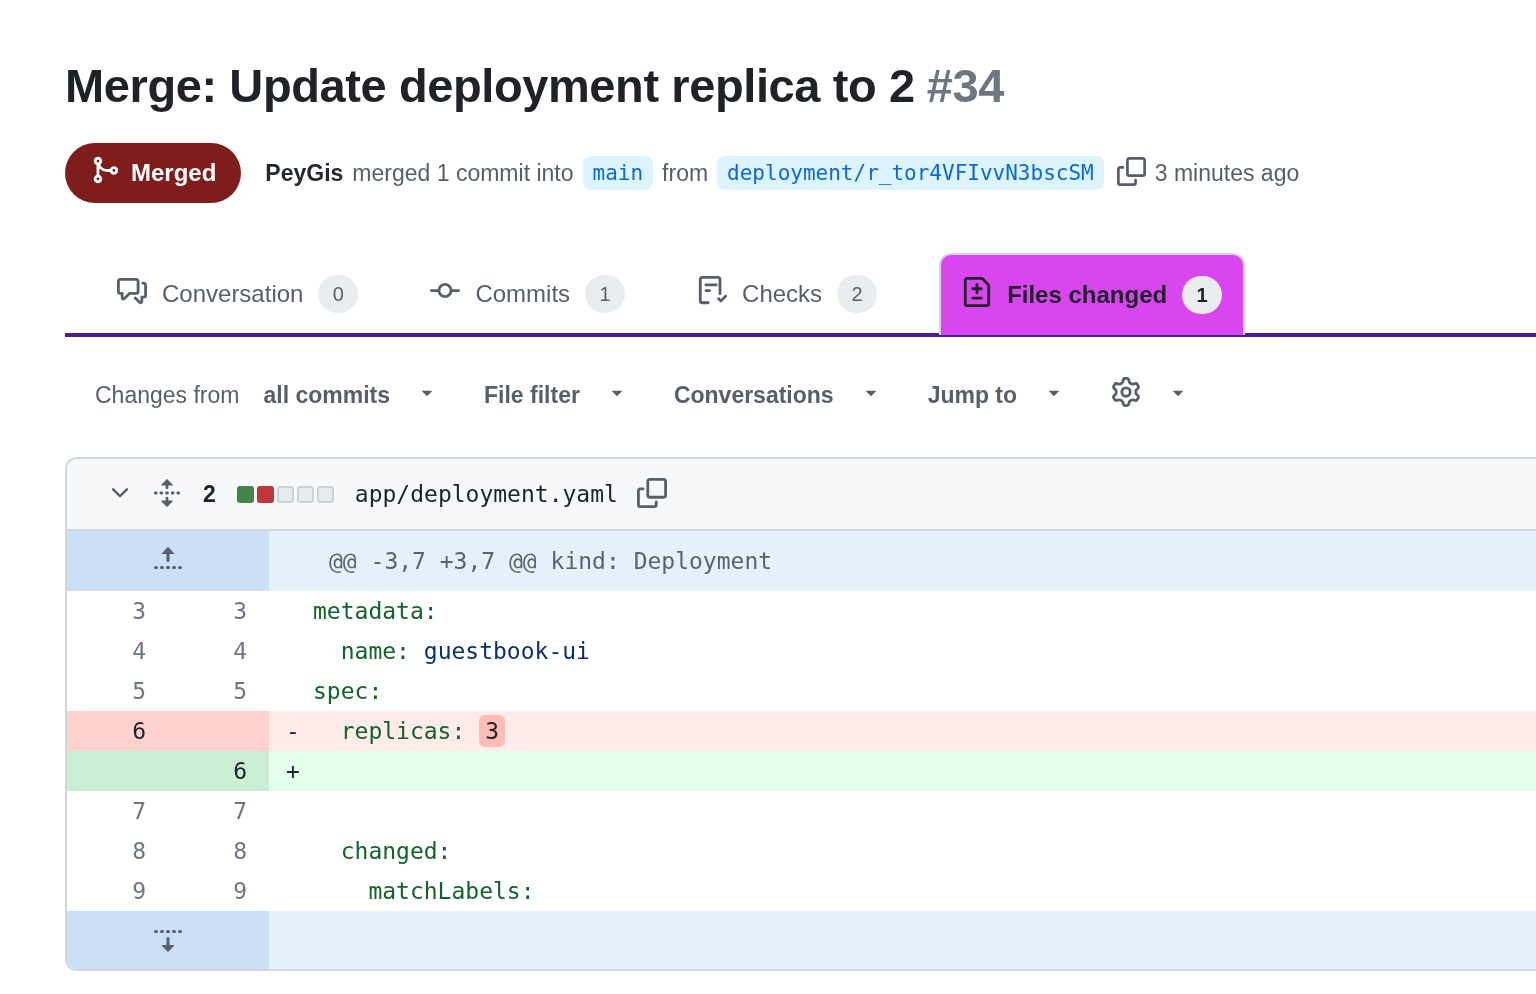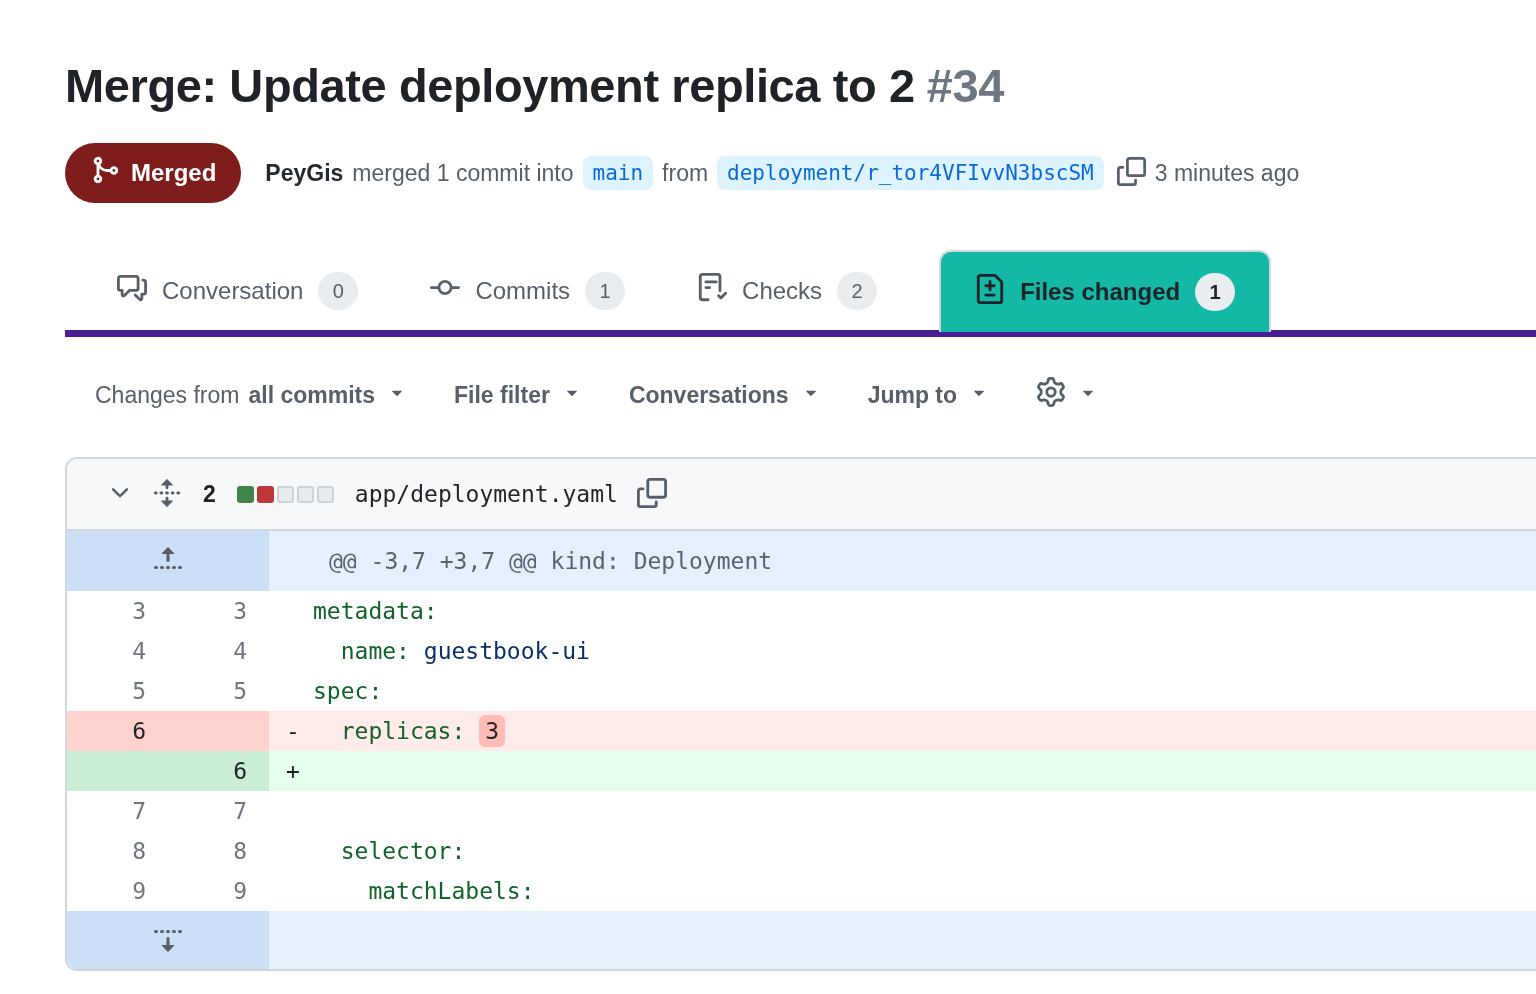--- a/index.html
+++ b/index.html
@@ -28,49 +28,49 @@
   .branch-chip {
     font-family: "DejaVu Sans Mono", monospace;
     font-size: 21px; color: #0969da; background: #ddf4ff;
     padding: 5px 10px; border-radius: 8px; text-decoration: none;
   }
   .inline-copy { background: none; border: none; color: #57606a; cursor: pointer; display: inline-flex; margin-left: 4px; }
 
   
   .tabs {
     display: flex; align-items: flex-end;
-    border-bottom: 7px solid #4c1d95;
+    border-bottom: 4px solid #4c1d95;
     height: 80px; padding-left: 30px; text-align: center;
   }
   .tab {
     display: inline-flex; align-items: center; gap: 15px;
     padding: 0 22px; height: 78px; margin-right: 28px;
     font-size: 24px; color: #57606a; cursor: pointer; white-space: nowrap;
   }
   .tab .count {
     background: #e9edf0; color: #57606a;
     border-radius: 999px; min-width: 40px; height: 38px; padding: 0 13px;
     display: inline-flex; align-items: center; justify-content: center;
     font-size: 20px;
   }
   .tab.active {
-    background: #14b8a6; color: #1f2328; font-weight: 600;
+    background: #d946ef; color: #1f2328; font-weight: 600;
     border: 2px solid #d0d7de; border-bottom: none;
     border-radius: 12px 12px 0 0;
-    height: 82px; margin-bottom: -2px; margin-left: 12px; padding: 0 34px;
+    height: 82px; margin-bottom: -2px; margin-left: 12px; padding: 0 21px;
   }
   .tab.active .count { color: #1f2328; }
 
   
   .toolbar {
     display: flex; align-items: center; gap: 46px;
     margin: 40px 0 44px; padding-left: 30px;
     font-size: 23px; color: #57606a;
   }
-  .toolbar-item { display: inline-flex; align-items: center; gap: 9px; cursor: pointer; background: none; border: none; color: #57606a; font: inherit; }
+  .toolbar-item { display: inline-flex; align-items: center; gap: 24px; cursor: pointer; background: none; border: none; color: #57606a; font: inherit; }
   .toolbar-item strong { font-weight: 700; }
   .caret { margin-left: 2px; }
 
   
   .diff-box {
     border: 2px solid #d0d7de; border-right: none;
     border-radius: 12px 0 0 12px;
   }
   .file-header {
     height: 72px; display: flex; align-items: center; gap: 19px;
@@ -327,21 +327,21 @@
       </div>
       <div class="drow" data-ltype="context">
         <span class="num">7</span>
           <span class="num">7</span>
           <span class="marker"></span>
       </div>
       <div class="drow" data-ltype="context">
         <span class="num">8</span>
           <span class="num">8</span>
           <span class="marker"></span>
-          <span class="code"><span class="k">  selector:</span><span class="v" data-vtype=""></span></span>
+          <span class="code"><span class="k">  changed:</span><span class="v" data-vtype=""></span></span>
       </div>
       <div class="drow" data-ltype="context">
         <span class="num">9</span>
           <span class="num">9</span>
           <span class="marker"></span>
           <span class="code"><span class="k">    matchLabels:</span><span class="v" data-vtype=""></span></span>
       </div>
 
       <div class="expander-row">
         <button class="gutter-btn">

